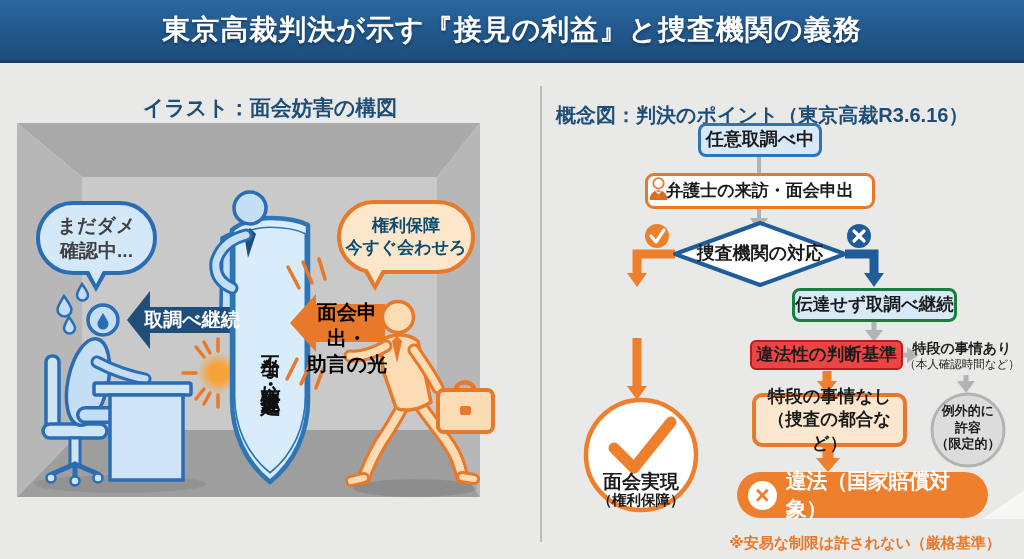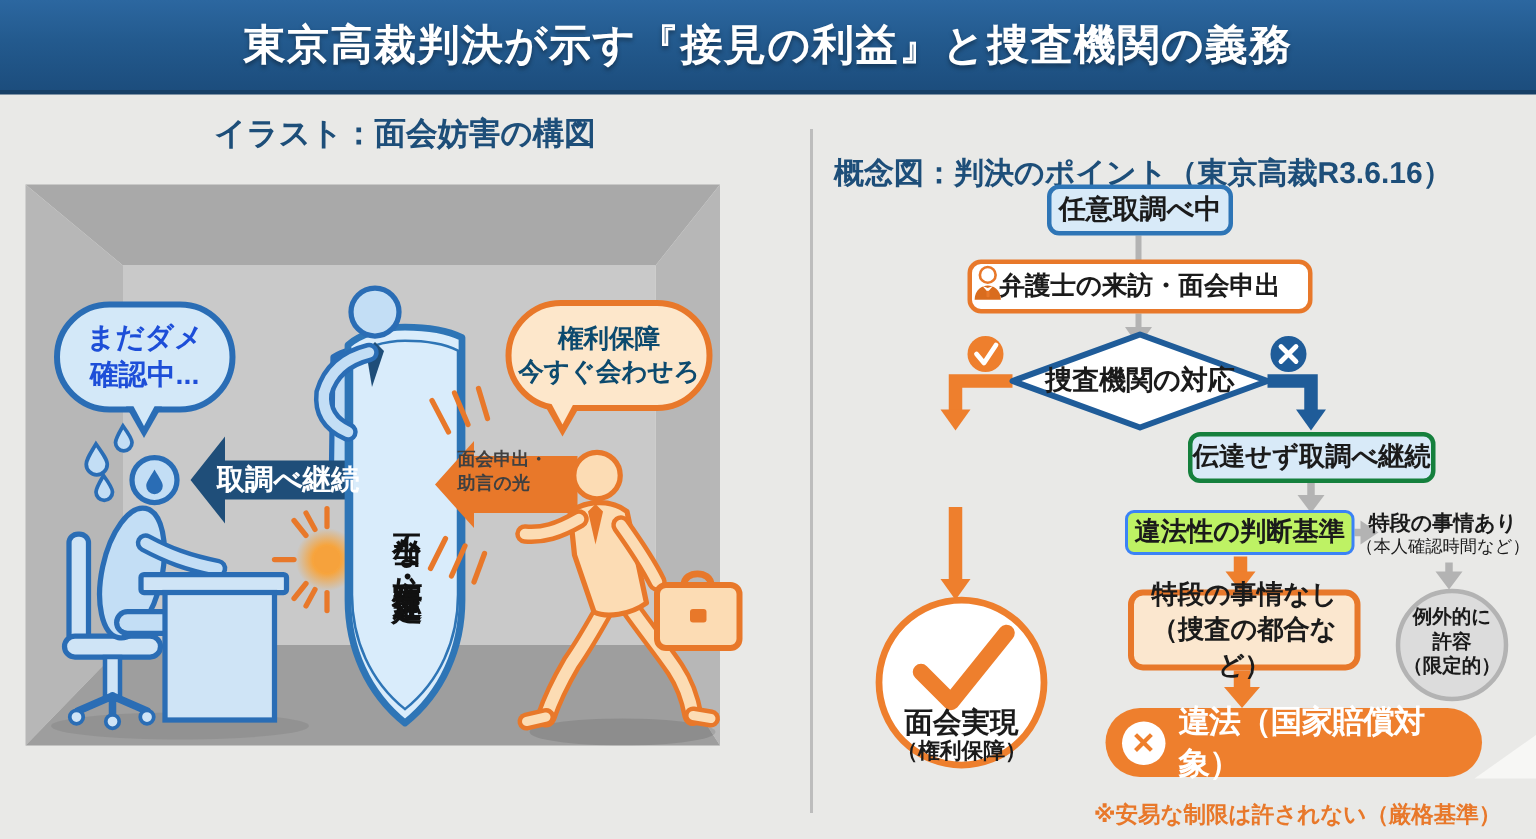--- a/index.html
+++ b/index.html
@@ -14,58 +14,58 @@
     border-bottom:3px solid #173f66; display:flex; align-items:center; justify-content:center; }
   #header .t { color:#fff; font-size:28px; font-weight:bold; letter-spacing:1px;
     text-shadow:0 2px 3px rgba(0,0,0,.35); }
 
   
   #left-panel  { left:0;   top:70px; width:540px; height:489px; }
   #right-panel { left:540px; top:70px; width:484px; height:489px; }
   #divider { left:540px; top:86px; width:2px; height:456px; background:#bdbdbd; }
 
   .panel-title { font-weight:bold; color:#1d4e79; }
-  #ill-title { left:0; top:5px; width:540px; text-align:center; font-size:21px; }
+  #ill-title { left:0; top:24px; width:540px; text-align:center; font-size:21px; }
   #flow-title { left:16px; top:12px; width:460px; font-size:20px;margin-top:20px; }
 
   
   .bubble { border-radius:38px; display:flex; align-items:center; justify-content:center;
     text-align:center; font-weight:bold; line-height:1.32; }
   #bubble-suspect { left:36px; top:131px; width:121px; height:74px; background:#d3e8f8;
-    border:4px solid #2a6db5; color:#1d4ed8; font-size:19px; }
+    border:4px solid #2a6db5; color:#404040; font-size:19px; }
   #bubble-lawyer { left:337px; top:130px; width:138px; height:74px; background:#fde7cb;
     border:4px solid #e8782a; color:#0c4a6e; font-size:17px; }
   .tri { width:0; height:0; }
   #tail-s-out { left:84px; top:201px; border-left:12px solid transparent; border-right:12px solid transparent; border-top:21px solid #2a6db5; }
   #tail-s-in  { left:88px; top:199px; border-left:8px solid transparent; border-right:8px solid transparent; border-top:15px solid #d3e8f8; }
   #tail-l-out { left:363px; top:200px; border-left:12px solid transparent; border-right:12px solid transparent; border-top:21px solid #e8782a; }
   #tail-l-in  { left:367px; top:198px; border-left:8px solid transparent; border-right:8px solid transparent; border-top:15px solid #fde7cb; }
 
   #arrow-label-blue { left:142px; top:237px; width:100px; text-align:center; color:#fff;
     font-size:19px; font-weight:bold; }
-  #arrow-label-orange { left:305px; top:229px; width:84px; text-align:left; color:#404040;
-    font-size:12px; font-weight:bold; line-height:1.3; }
+  #arrow-label-orange { left:305px; top:229px; width:84px; text-align:center; color:#000000;
+    font-size:20px; font-weight:bold; line-height:1.3; }
   #shield-label { left:255px; top:172px; width:30px; height:238px; writing-mode:vertical-rl;
     text-orientation:upright; font-size:20px; font-weight:bold; color:#111; letter-spacing:2px;
     display:flex; justify-content:center; }
 
   
   .node { display:flex; align-items:center; justify-content:center; text-align:center;
     font-weight:bold; color:#1b1b1b; line-height:1.32; }
   #n-start { left:158px; top:53px; width:124px; height:34px; background:#d8eaf8;
     border:3px solid #2e75b6; border-radius:8px; font-size:18px; }
   #n-visit { left:105px; top:103px; width:230px; height:36px; background:#fff;
     border:3px solid #e8782a; border-radius:9px; font-size:17px; gap:7px; }
   #n-decision { left:135px; top:173px; width:170px; height:22px; font-size:18px; }
   #n-convey { left:22px; top:218px; width:151px; height:50px; background:#fff;
     border:3.5px solid #e8782a; border-radius:10px; font-size:17.5px; }
   #n-noconvey { left:252px; top:218px; width:165px; height:34px; background:#d8eaf8;
     border:3px solid #15803d; border-radius:8px; font-size:17.5px; }
-  #n-criteria { left:210px; top:270px; width:153px; height:30px; background:#bef264;
-    border:2px solid #3b82f6; border-radius:6px; font-size:17.5px; }
+  #n-criteria { left:210px; top:270px; width:153px; height:30px; background:#ef4444;
+    border:2px solid #b91c1c; border-radius:6px; font-size:17.5px; }
   #n-specialyes-t { left:368px; top:270px; width:108px; text-align:center; font-size:14px; font-weight:bold; color:#1b1b1b; }
   #n-specialyes-s { left:364px; top:287px; width:116px; text-align:center; font-size:11.5px; font-weight:normal; color:#1b1b1b; }
   #n-specialno { left:212px; top:323px; width:155px; height:54px; background:#fbe7cf;
     border:4px solid #e8782a; border-radius:10px; font-size:17.5px; }
   #n-exception { left:388px; top:333px; width:80px; text-align:center; font-size:13px;
     font-weight:bold; color:#1b1b1b; line-height:1.28; }
   #n-meeting-t { left:51px; top:399px; width:100px; text-align:center; font-size:19px; font-weight:bold; color:#1b1b1b; }
   #n-meeting-s { left:51px; top:421px; width:100px; text-align:center; font-size:14.5px; font-weight:bold; color:#1b1b1b; }
   #n-illegal { left:197px; top:402px; width:251px; height:46px; background:#ee7f2d;
     border-radius:23px; display:flex; align-items:center; padding-left:11px; gap:9px; }

